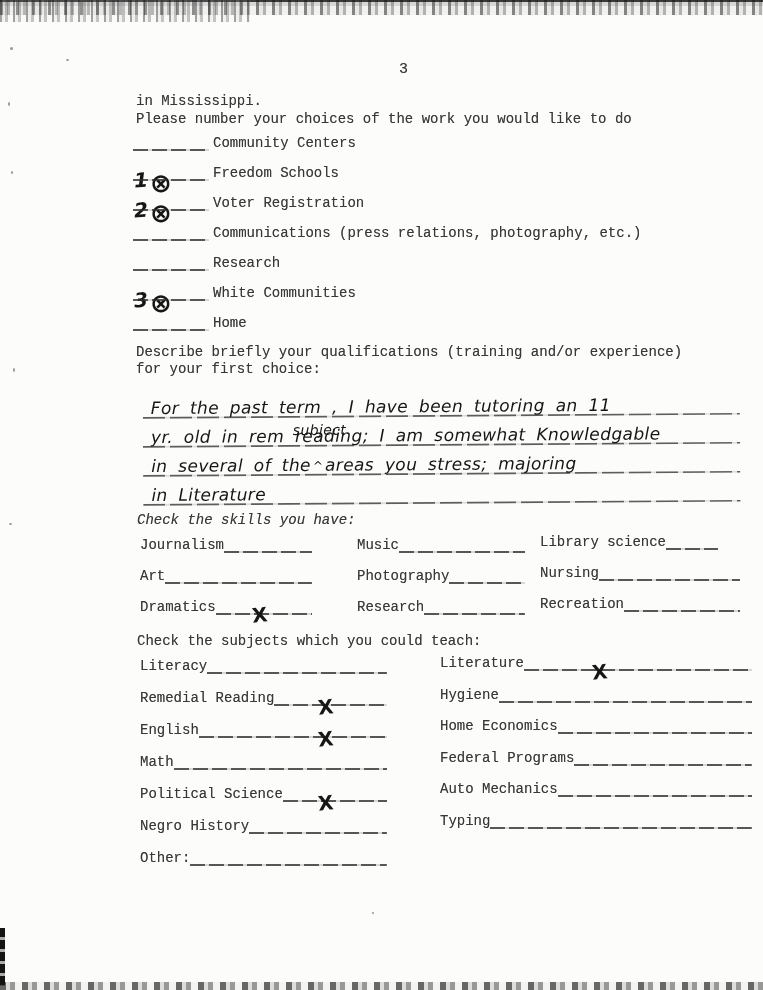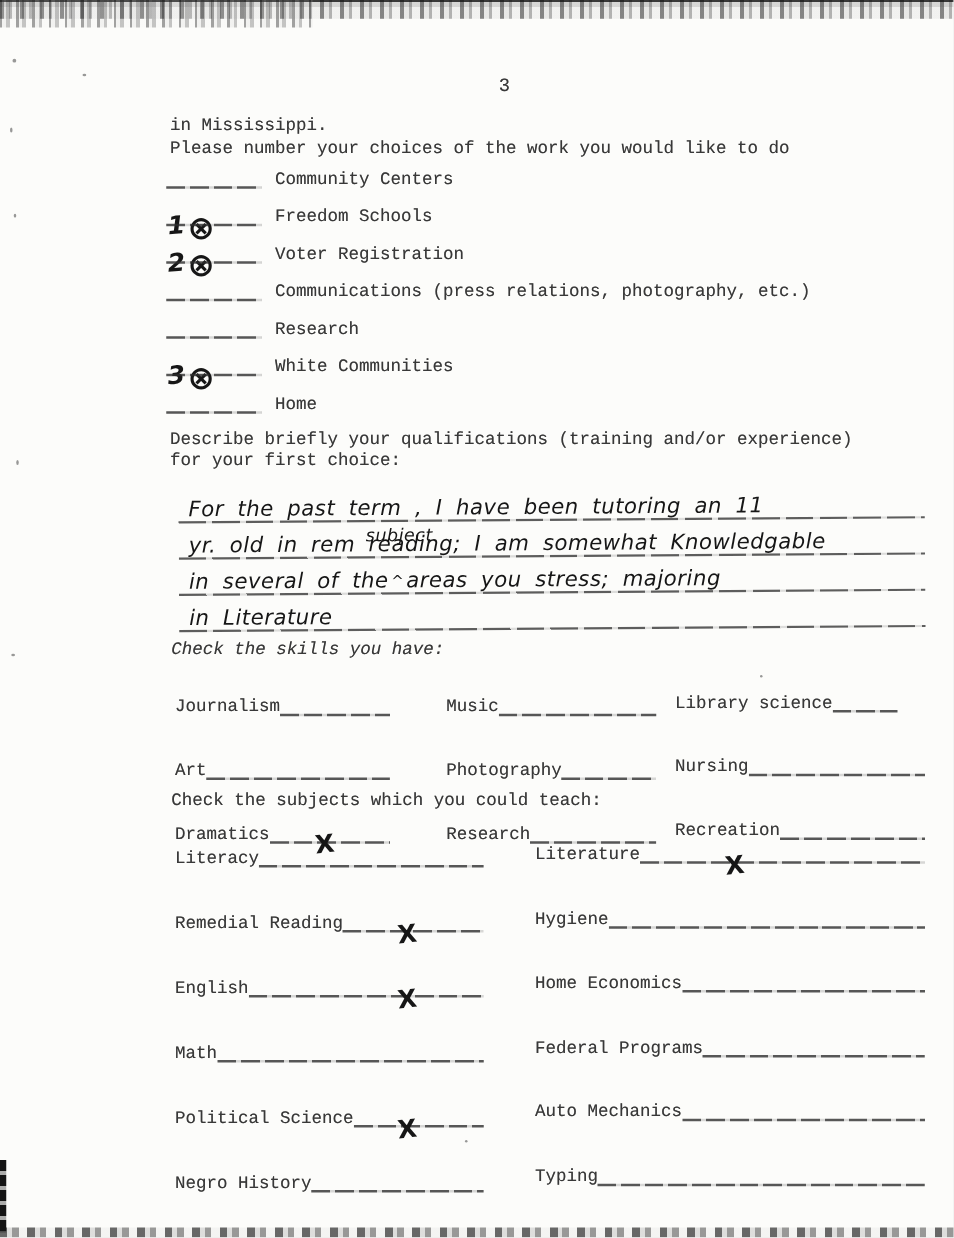--- a/index.html
+++ b/index.html
@@ -47,53 +47,53 @@
   
   .hw{
     font-family:"DejaVu Sans",sans-serif;font-style:italic;
     color:#161616;letter-spacing:.4px;
   }
 
   
   .choices{position:absolute;top:134px;left:133px;}
   .choice-row{position:relative;height:30px;display:flex;align-items:baseline;}
   .choice-row .bl-choice{width:76px;}
-  .choice-label{margin-left:11px;}
+  .choice-label{margin-left:4px;}
   .choice-rank{position:absolute;left:1px;bottom:2px;font-size:20px;font-weight:bold;transform:rotate(-4deg);}
   .choice-mark{position:absolute;left:17px;bottom:0px;font-size:26px;font-weight:bold;font-style:normal;line-height:22px;}
 
   
   .qual-prompt{position:absolute;top:344px;left:136px;line-height:17px;}
   .hw-block{position:absolute;top:388px;left:143px;width:597px;transform:rotate(-0.4deg);}
   .hw-line{position:relative;height:29px;
     background:repeating-linear-gradient(90deg, rgba(40,40,40,.75) 0 22px, rgba(40,40,40,.15) 22px 27px) bottom/100% 1.7px no-repeat;}
   .hw-line .txt{position:absolute;bottom:1px;left:8px;font-size:17px;word-spacing:5px;white-space:nowrap;}
   .ins{position:relative;display:inline-block;width:14px;}
   .ins-word{position:absolute;bottom:33px;left:-18px;font-size:14px;word-spacing:1px;}
   .ins-caret{position:absolute;bottom:-2px;left:2px;font-size:12px;font-style:normal;}
 
   
   .skills-heading{position:absolute;top:512px;left:137px;font-style:italic;}
   .skills-col{position:absolute;}
   .skills-col-1{top:536px;left:140px;width:172px;}
   .skills-col-2{top:536px;left:357px;width:168px;}
   .skills-col-3{top:533px;left:540px;width:200px;}
-  .field-row{position:relative;height:31px;display:flex;align-items:baseline;margin-top:20px;}
+  .field-row{position:relative;height:31px;display:flex;align-items:baseline;}
   .field-row .bl{flex:1;min-width:20px;}
   .mark-x{
     position:absolute;font-family:"DejaVu Sans",sans-serif;font-weight:bold;
     font-size:20px;color:#161616;transform:rotate(-6deg);bottom:2px;
   }
   .mark-x:empty{display:none;}
 
   
   .subjects-heading{position:absolute;top:633px;left:137px;}
   .subjects-left{position:absolute;top:657px;left:140px;width:247px;}
   .subjects-left .field-row{height:32px;}
-  .subjects-right{position:absolute;top:654px;left:428px;width:312px;}
+  .subjects-right{position:absolute;top:654px;left:440px;width:312px;}
   .subjects-right .field-row{height:31.5px;}
 </style>
 </head>
 <body>
 
 <div class="page">
 
   <div class="edge-top"></div>
   <div class="edge-bottom"></div>
   <div class="edge-left-strip"></div>

